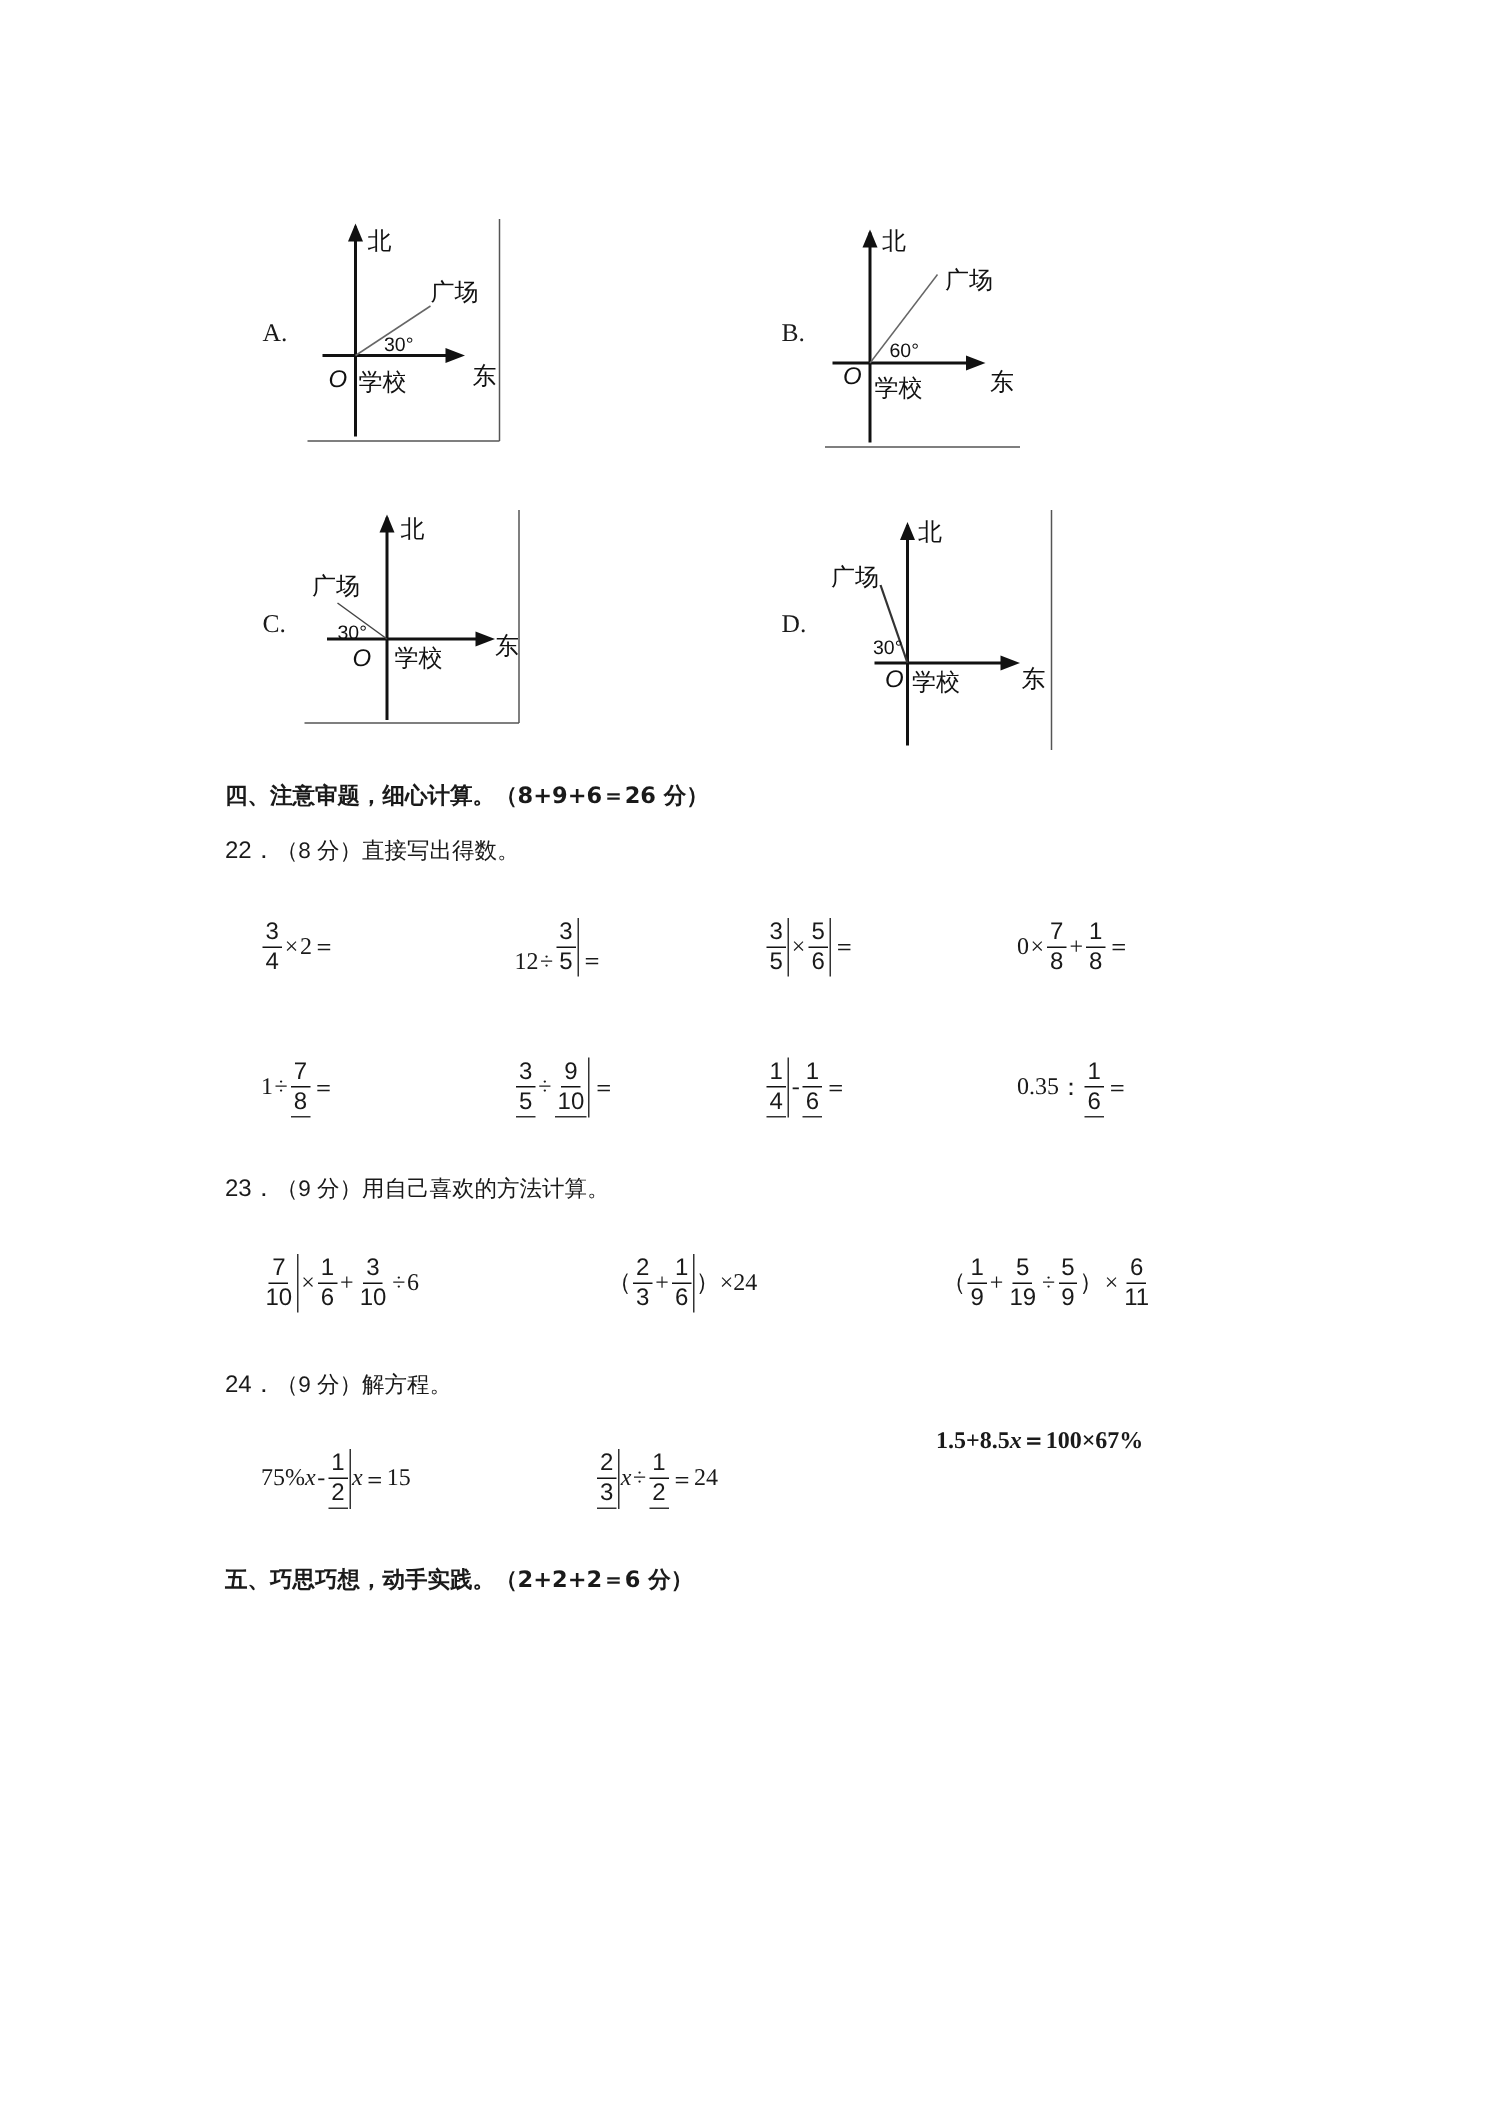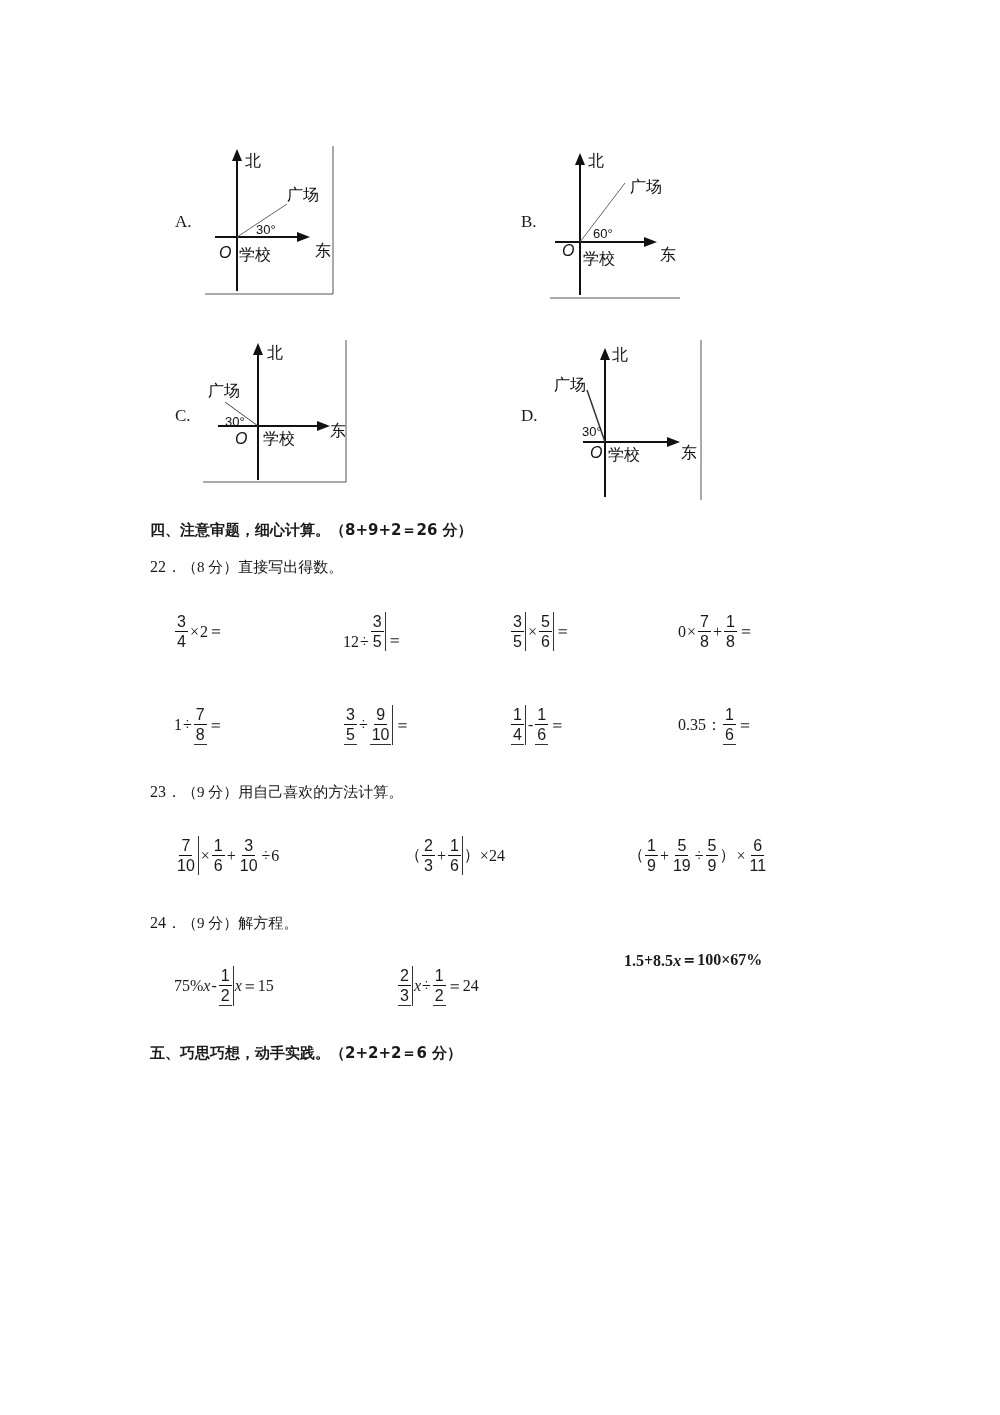--- a/index.html
+++ b/index.html
@@ -5,22 +5,22 @@
   html,body{margin:0;padding:0;background:#fff;}
   body{width:1000px;height:1415px;position:relative;overflow:hidden;font-family:"DejaVu Serif","Liberation Serif",serif;color:#1a1a1a;}
   .abs{position:absolute;}
   .opt-label{font-family:"Liberation Serif",serif;font-size:17px;}
   .diagram{position:absolute;}
   .diagram svg{overflow:visible;}
   .dlbl{font-family:"DejaVu Sans",sans-serif;font-size:16px;fill:#111;}
   .dnum{font-family:"Liberation Sans",sans-serif;font-size:13px;fill:#111;}
   .dO{font-family:"Liberation Sans",sans-serif;font-size:16px;font-style:italic;fill:#111;}
   .section{font-family:"DejaVu Sans",sans-serif;font-weight:bold;font-size:15px;}
-  .q{font-family:Liberation Serif, serif;font-size:15px;}
-  .qn{font-family:Liberation Serif, serif;font-size:16px;}
+  .q{font-family:Liberation Sans, sans-serif;font-size:15px;}
+  .qn{font-family:Liberation Sans, sans-serif;font-size:16px;}
   .expr{position:absolute;display:flex;align-items:center;font-family:"Liberation Serif",serif;font-size:16px;white-space:nowrap;}
   .frac{display:inline-flex;flex-direction:column;align-items:center;font-family:"Liberation Sans",sans-serif;font-size:16px;line-height:19px;margin:0 1px;}
   .frac .num{border-bottom:1px solid #111;padding:0 2px;}
   .frac .den{padding:0 2px;}
   .frac.bar{border-right:1.5px solid #333;padding-right:1px;}
   .frac.ul .den{border-bottom:1.5px solid #333;}
   .op{padding:0 1px;}
   i.v{font-style:italic;}
 </style>
 </head>
@@ -93,21 +93,21 @@
     <line x1="57" y1="102" x2="39" y2="50" stroke="#333" stroke-width="1.5"></line>
     <text class="dlbl" x="64" y="20">北</text>
     <text class="dlbl" x="6" y="50">广场</text>
     <text class="dnum" x="34" y="96">30°</text>
     <text class="dO" x="42" y="118">O</text>
     <text class="dlbl" x="60" y="120">学校</text>
     <text class="dlbl" x="133" y="118">东</text>
   </svg>
 </div>
 
-<div class="section abs" style="left:150px;top:521px;">四、注意审题，细心计算。（8+9+2＝26 分）</div>
+<div class="section abs" style="left:150px;top:521px;">四、注意审题，细心计算。（8+9+6＝26 分）</div>
 
 <div class="abs" style="left:150px;top:557px;">
   <span class="qn">22．</span><span class="q">（8 分）直接写出得数。</span>
 </div>
 
 <div class="expr" style="left:174px;top:612px;">
   <span class="frac">
       <span class="num">3</span>
       <span class="den">4</span>
     </span>

